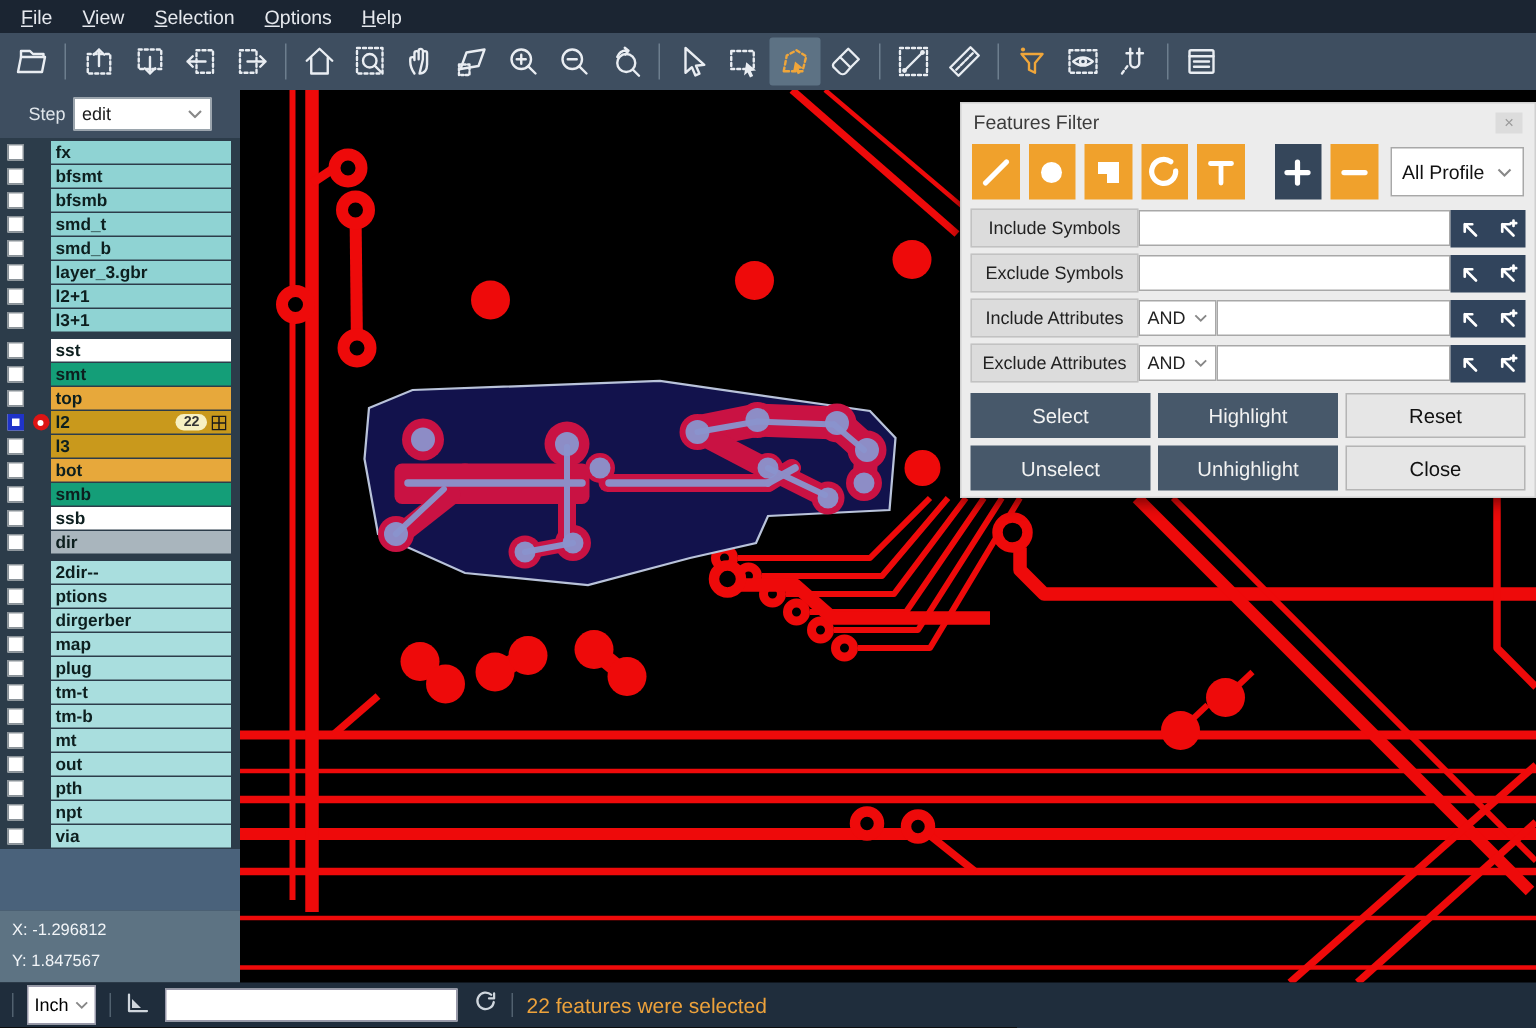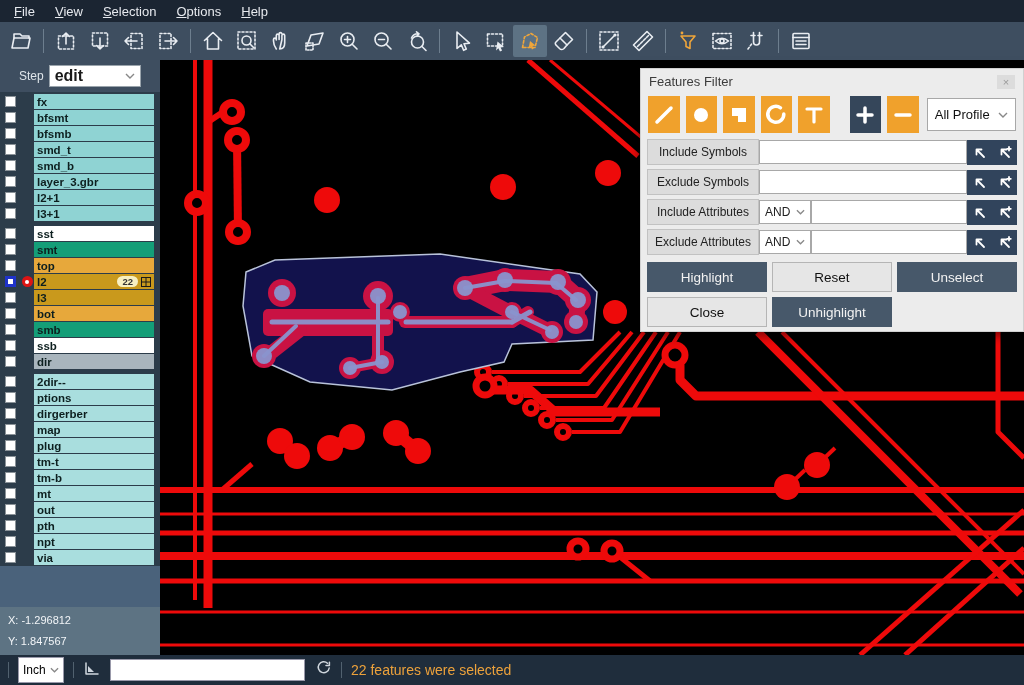--- a/index.html
+++ b/index.html
@@ -15,21 +15,21 @@
            display:flex;align-items:center;padding-left:4px;box-sizing:border-box;}
   .tbtn{width:34px;height:32px;display:flex;align-items:center;justify-content:center;border-radius:2px;}
   .tbtn svg{stroke:#e9edf2;fill:none;stroke-width:1.6;stroke-linecap:round;stroke-linejoin:round;}
   .tbtn.active{background:#5d7284;}
   .tsep{width:1px;height:24px;background:#6d7e8e;margin:0 5px;}
   
   #sidebar{position:absolute;left:0;top:60px;width:160px;height:595px;background:#2c3c4a;}
   #step-row{height:32px;background:#3e4e60;display:flex;align-items:center;padding:0 19px;box-sizing:border-box;}
   #step-row .slabel{color:#dfe5ea;font-size:12px;margin-right:5px;}
   .wselect{flex:1;height:22px;background:#fff;border:1px solid #9aa4ac;display:flex;align-items:center;
-           justify-content:space-between;padding:0 5px;font-size:16px;font-weight:700;color:#1a1a1a;box-sizing:border-box;}
+           justify-content:space-between;padding:0 5px;font-size:12px;font-weight:400;color:#1a1a1a;box-sizing:border-box;}
   #layer-list{position:absolute;top:34px;left:0;right:0;}
   .lgroup{margin-bottom:5px;}
   .lrow{height:15px;margin-bottom:1px;display:flex;align-items:stretch;}
   .lcheck{width:20px;display:flex;align-items:center;justify-content:center;}
   .cbox{width:11px;height:11px;background:#fff;border:1px solid #8a9298;box-sizing:border-box;}
   .cbox.checked{border:3px solid #1f33c9;}
   .lind{width:14px;display:flex;align-items:center;justify-content:center;}
   .ldot{width:11px;height:11px;border-radius:50%;background:#dd1414;position:relative;}
   .ldot::after{content:"";position:absolute;left:3.5px;top:3.5px;width:4px;height:4px;border-radius:50%;background:#fff;}
   .lname{flex:1;margin-right:6px;display:flex;align-items:center;padding:0 3px;
@@ -797,25 +797,26 @@
           </span>
           <span class="darrow">
             <svg width="15" height="15" viewBox="0 0 15 15">
               <path d="M12 12 L4.5 4.5 M4.5 9.5 V4.5 H9.5"></path>
               <path d="M12 2 v3.6 M10.2 3.8 h3.6"></path>
             </svg>
           </span>
         </div>
       </div>
     <div class="dactions">
+        <div class="dbtn dark">Select</div>
         <div class="dbtn dark">Highlight</div>
         <div class="dbtn light">Reset</div>
         <div class="dbtn dark">Unselect</div>
+        <div class="dbtn dark">Unhighlight</div>
         <div class="dbtn light">Close</div>
-        <div class="dbtn dark">Unhighlight</div>
       </div>
   </div>
 
   <div id="statusbar">
     <div class="ssep"></div>
     <div class="sunits">
       <span>Inch</span>
       <svg width="9" height="6" viewBox="0 0 10 6">
           <path d="M1 1 L5 5 L9 1" stroke="#888" fill="none" stroke-width="1.4"></path>
         </svg>

